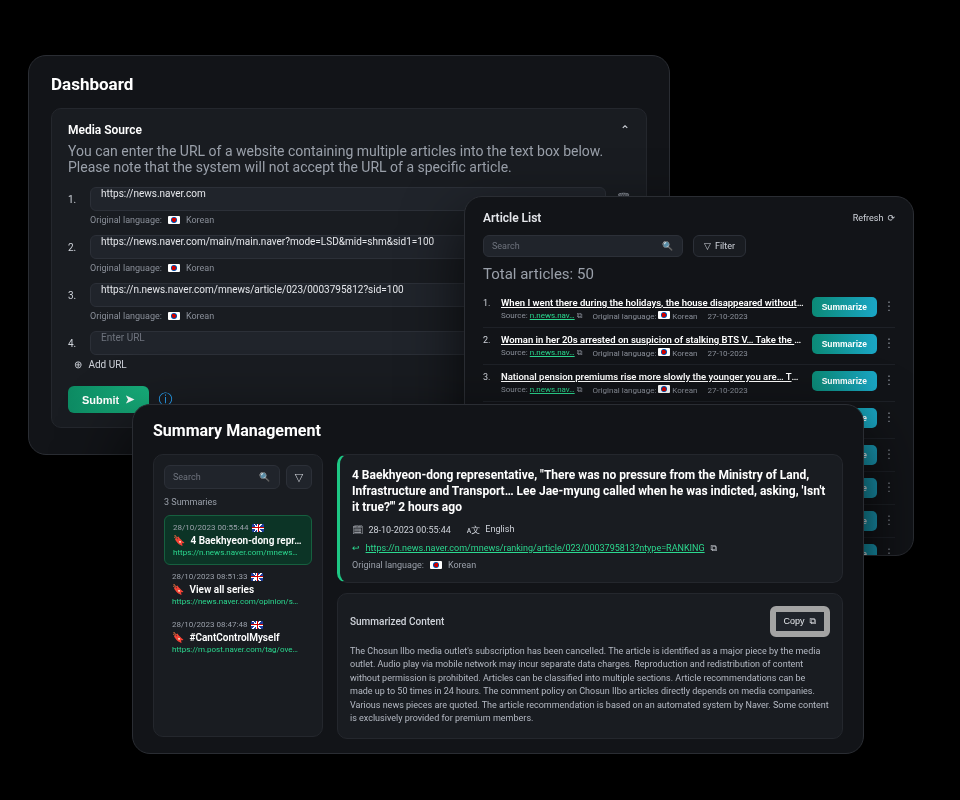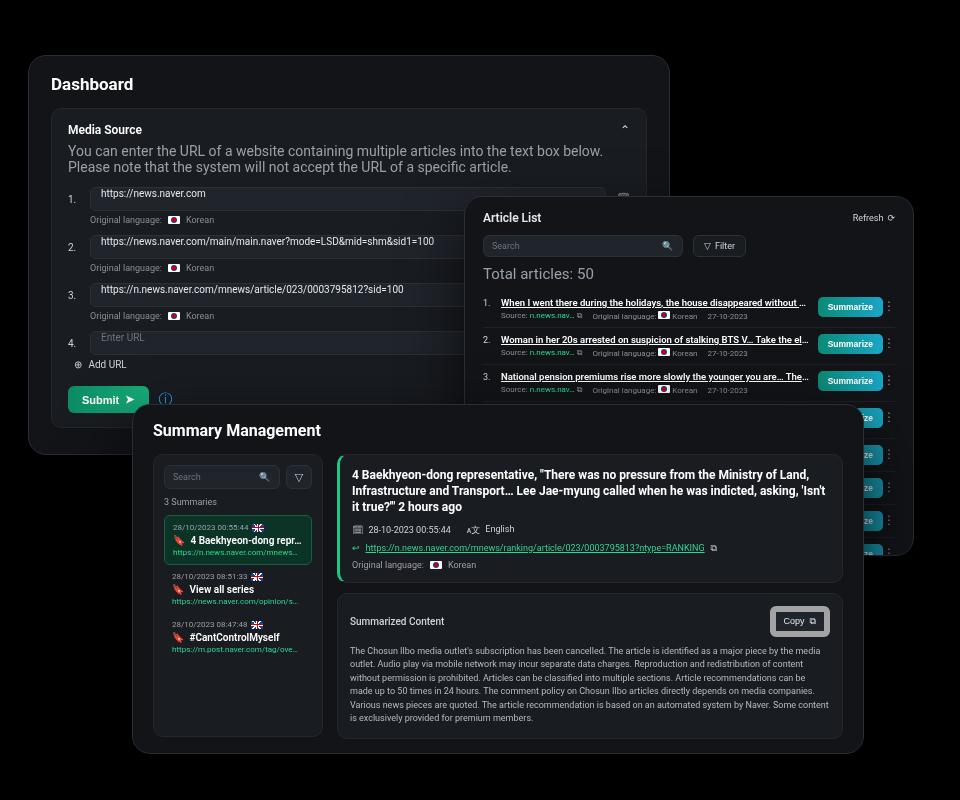--- a/index.html
+++ b/index.html
@@ -70,22 +70,22 @@
   .al-search { flex:0 0 200px; height:22px; background:#20242b; border:1px solid #2c3038; border-radius:6px; display:flex; align-items:center; padding:0 8px; color:#6e737d; font-size:9px; gap:6px;}
   .al-search .mg{margin-left:auto;}
   .al-filter { height:22px; background:#191c21; border:1px solid #2c3038; border-radius:6px; display:flex; align-items:center; padding:0 10px; font-size:9px; color:#cfd3da; gap:4px; cursor:pointer;}
   .al-total { color:#9aa0aa; font-size:15px; margin-bottom:8px;}
   .al-item { display:flex; gap:8px; padding:6px 0; border-top:1px solid #1e2127; }
   .al-item:first-of-type{border-top:none;}
   .al-num { width:10px; color:#cfd3da; font-size:9px; padding-top:1px;}
   .al-body { flex:1; min-width:0;}
   .al-title { font-size:9.5px; font-weight:600; text-decoration:underline; white-space:nowrap; overflow:hidden; text-overflow:ellipsis; color:#fff;}
   .al-meta { font-size:8px; color:#8a8f99; margin-top:3px; display:flex; gap:10px; align-items:center; flex-wrap:nowrap; white-space:nowrap; overflow:hidden;}
-  .al-meta .src { color:#2bd88f; }
-  .al-right { display:flex; align-items:flex-start; }
+  .al-meta .src { color:#2bd88f; text-decoration:underline;}
+  .al-right { display:flex; align-items:flex-start; gap:6px;}
   .btn-sum { background:linear-gradient(90deg,#0b8a76,#1aa6c6); color:#fff; font-size:8.5px; font-weight:600; border:none; border-radius:5px; padding:5px 10px; cursor:pointer;}
   .kebab { color:#8a8f99; font-size:12px; cursor:pointer; padding-top:2px;}
 
   
   #summary { left: 132px; top: 404px; width: 732px; height: 350px; box-shadow: 0 30px 70px rgba(0,0,0,0.85); }
   #summary .inner { padding: 16px 20px; display:flex; gap:14px; flex-direction:column; height:100%;}
   .sm-title { font-size:16px; font-weight:700; color:#fff;}
   .sm-body { display:flex; gap:14px; flex:1; min-height:0;}
   .sm-side { width:170px; background:#191c21; border:1px solid #24272d; border-radius:10px; padding:10px; display:flex; flex-direction:column; gap:8px;}
   .sm-side-top { display:flex; gap:6px;}

